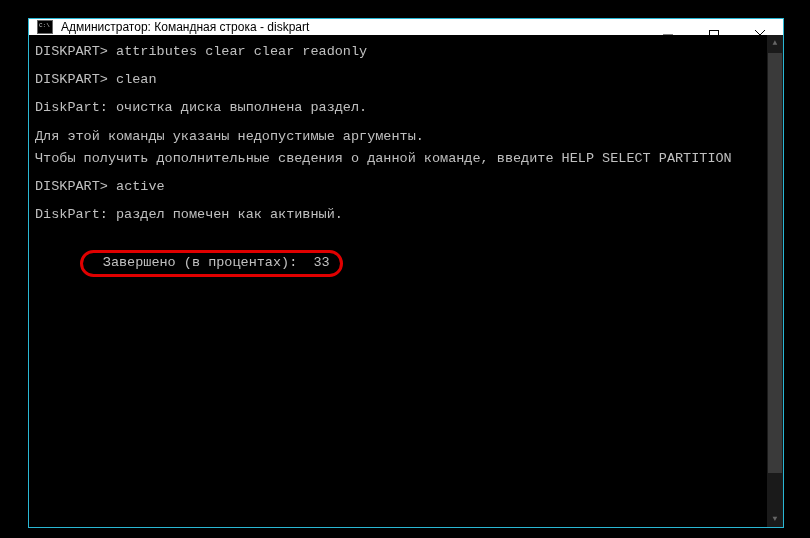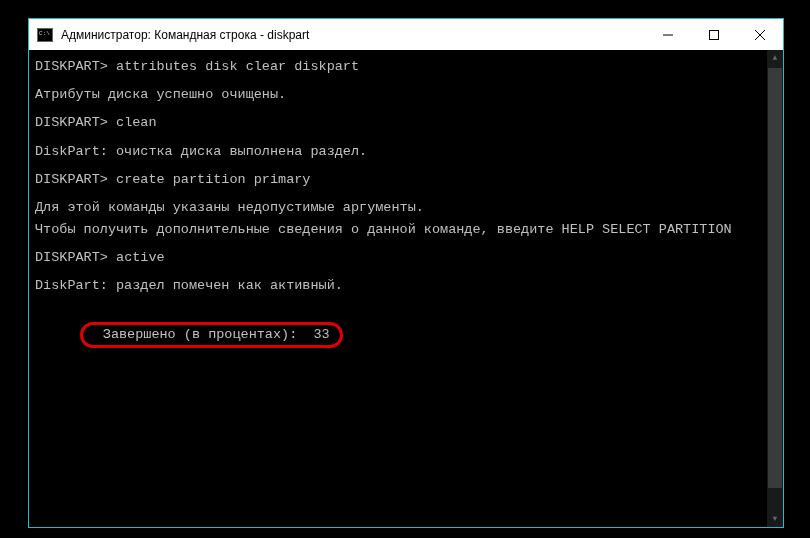--- a/index.html
+++ b/index.html
@@ -19,21 +19,21 @@
       left: 28px;
       top: 18px;
       width: 756px;
       height: 510px;
       background: #000;
       border: 1px solid #2ab7d4;
       display: flex;
       flex-direction: column;
     }
     .titlebar {
-      height: 31px;
+      height: 16px;
       background: #fff;
       display: flex;
       align-items: center;
       padding-left: 8px;
       position: relative;
     }
     .app-icon {
       width: 16px;
       height: 14px;
       background: #000;
@@ -150,25 +150,23 @@
       <div class="win-btn">
         <svg viewBox="0 0 10 10">
             <line x1="0" y1="0" x2="10" y2="10" stroke="#000" stroke-width="1"></line>
             <line x1="10" y1="0" x2="0" y2="10" stroke="#000" stroke-width="1"></line>
           </svg>
       </div>
     </div>
   </div>
 
   <div class="terminal">
-    <div class="line"><span>DISKPART&gt;</span> <span>attributes disk clear diskpart</span></div>
-    <div class="line"><span>Атрибуты диска успешно очищены.</span></div>
+    <div class="line"><span>DISKPART&gt;</span> <span>attributes clear clear readonly</span></div>
     <div class="line"><span>DISKPART&gt;</span> <span>clean</span></div>
     <div class="line"><span>DiskPart: очистка диска выполнена раздел.</span></div>
-    <div class="line"><span>DISKPART&gt;</span> <span>create partition primary</span></div>
     <div class="line tight"><span>Для этой команды указаны недопустимые аргументы.</span></div>
     <div class="line"><span>Чтобы получить дополнительные сведения о данной команде, введите HELP SELECT PARTITION</span></div>
     <div class="line"><span>DISKPART&gt;</span> <span>active</span></div>
     <div class="line"><span>DiskPart: раздел помечен как активный.</span></div>
     <div class="line">
       <span class="highlight-box">  <span>Завершено (в процентах):</span>  <span>33</span></span>
     </div>
 
     <div class="scrollbar">
       <div class="scrollbar-arrow up">▲</div>

